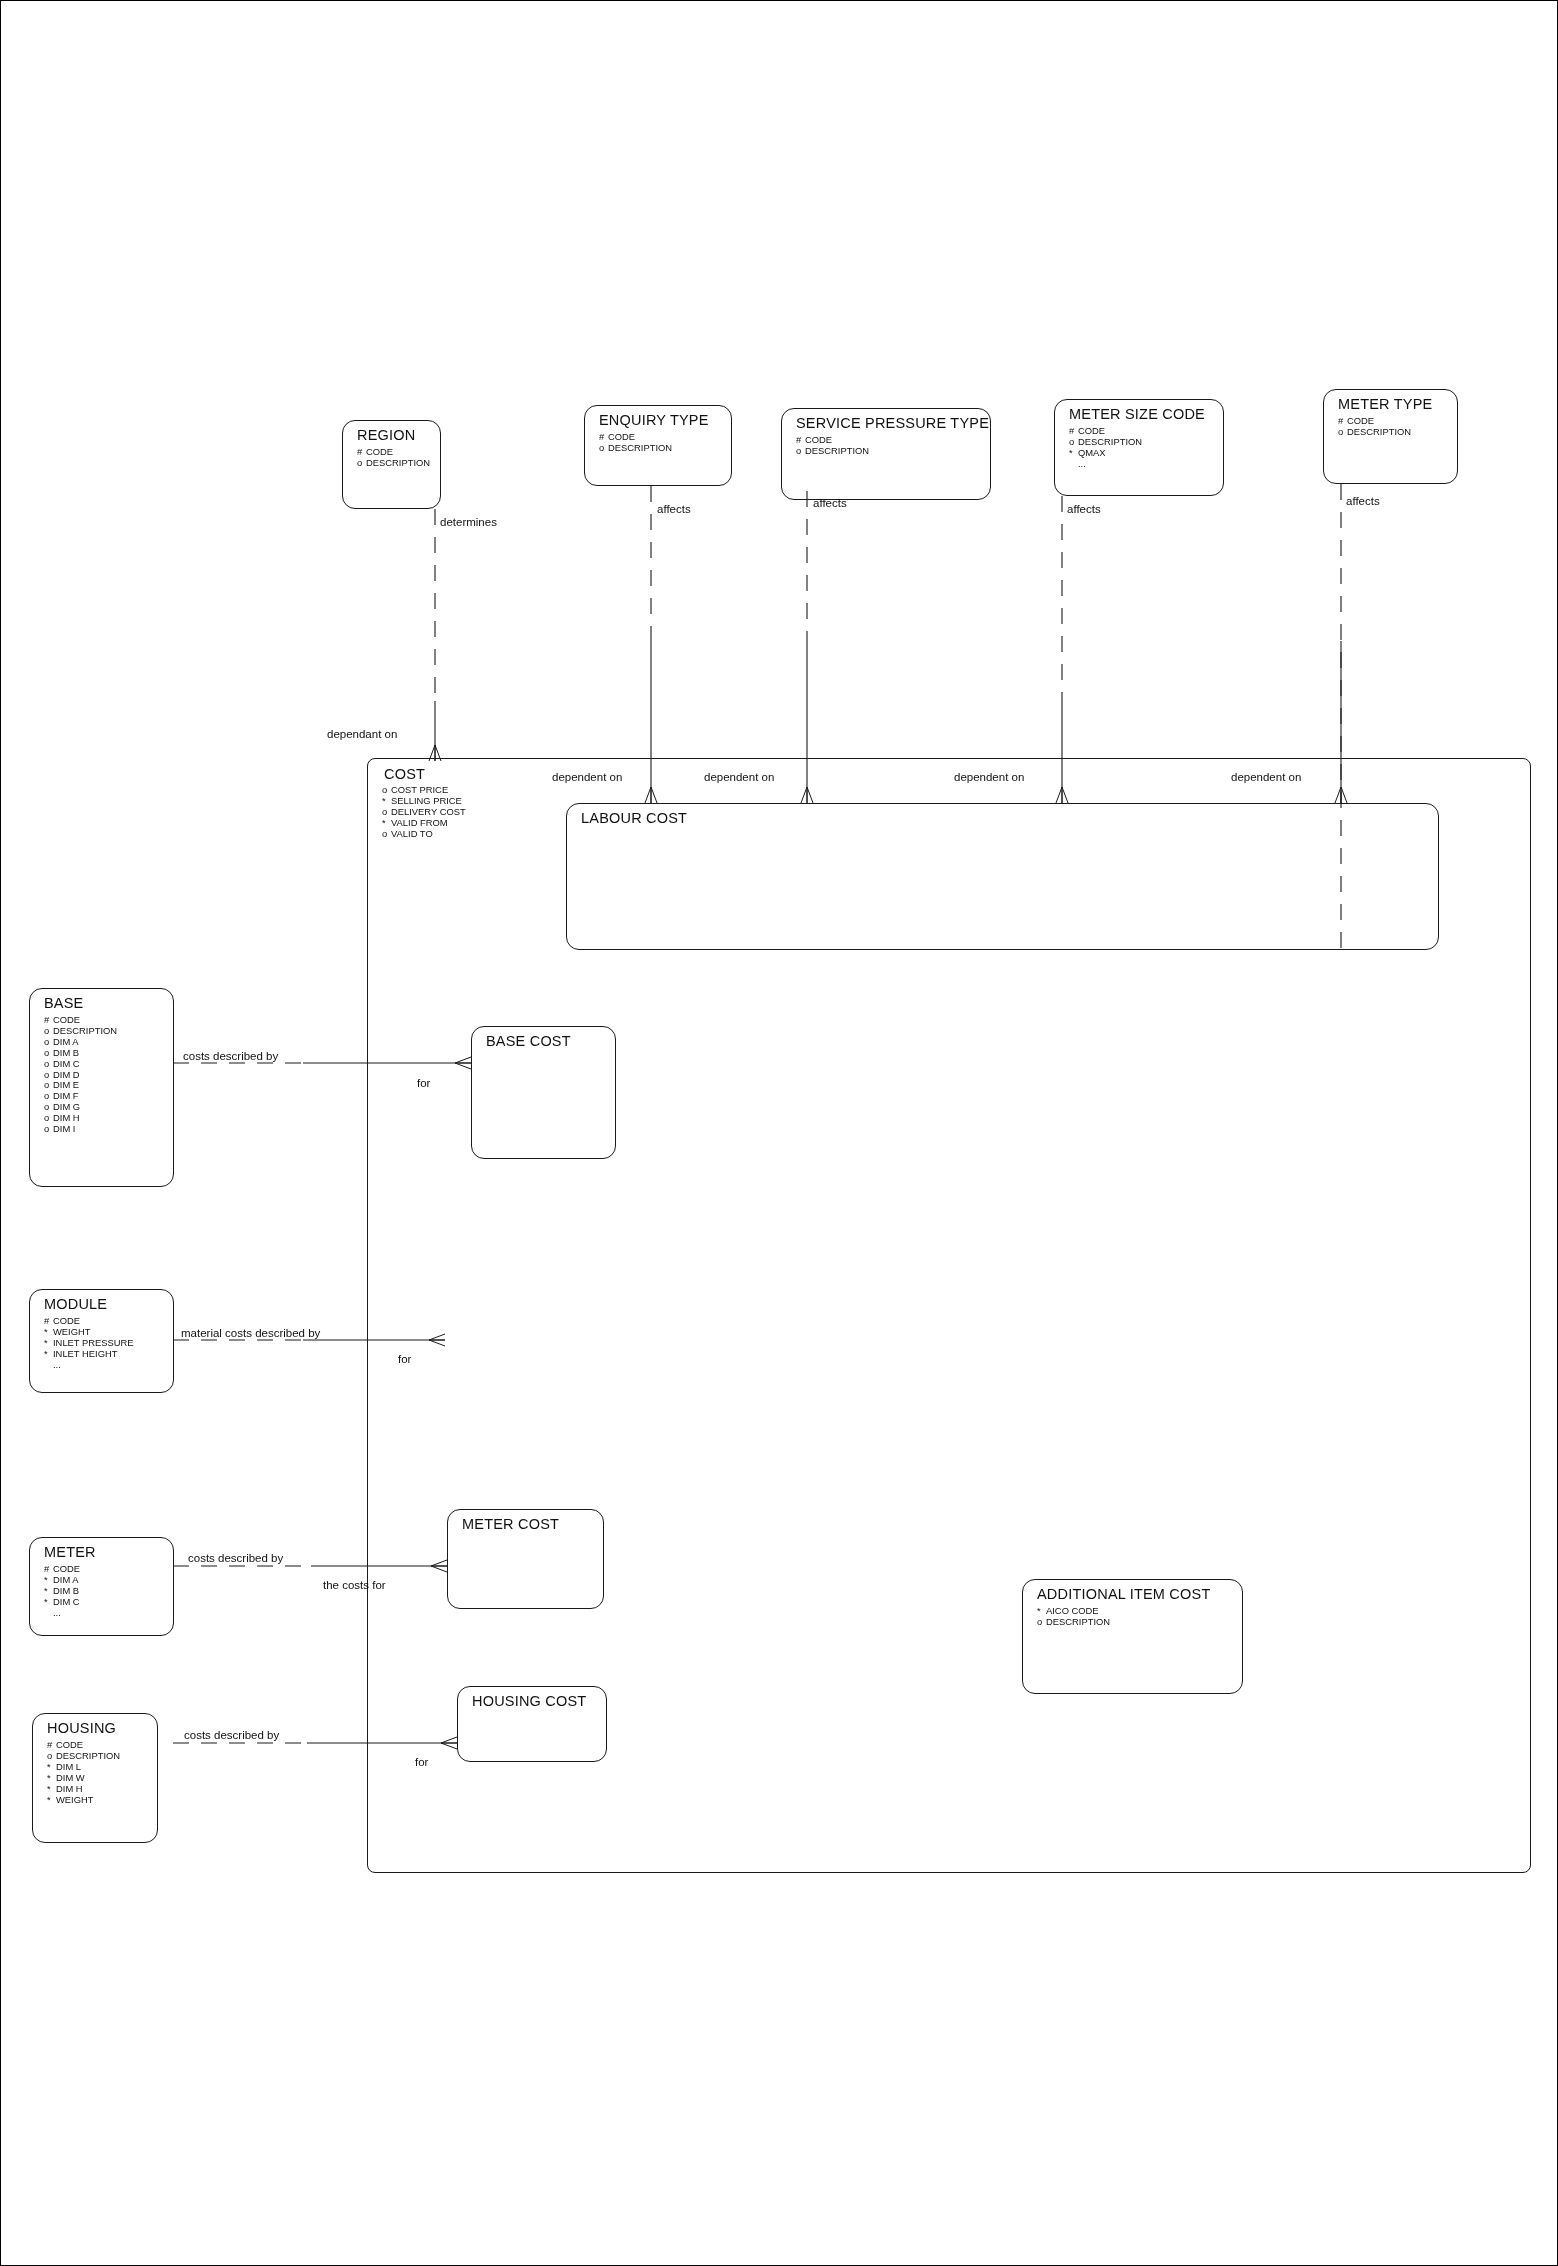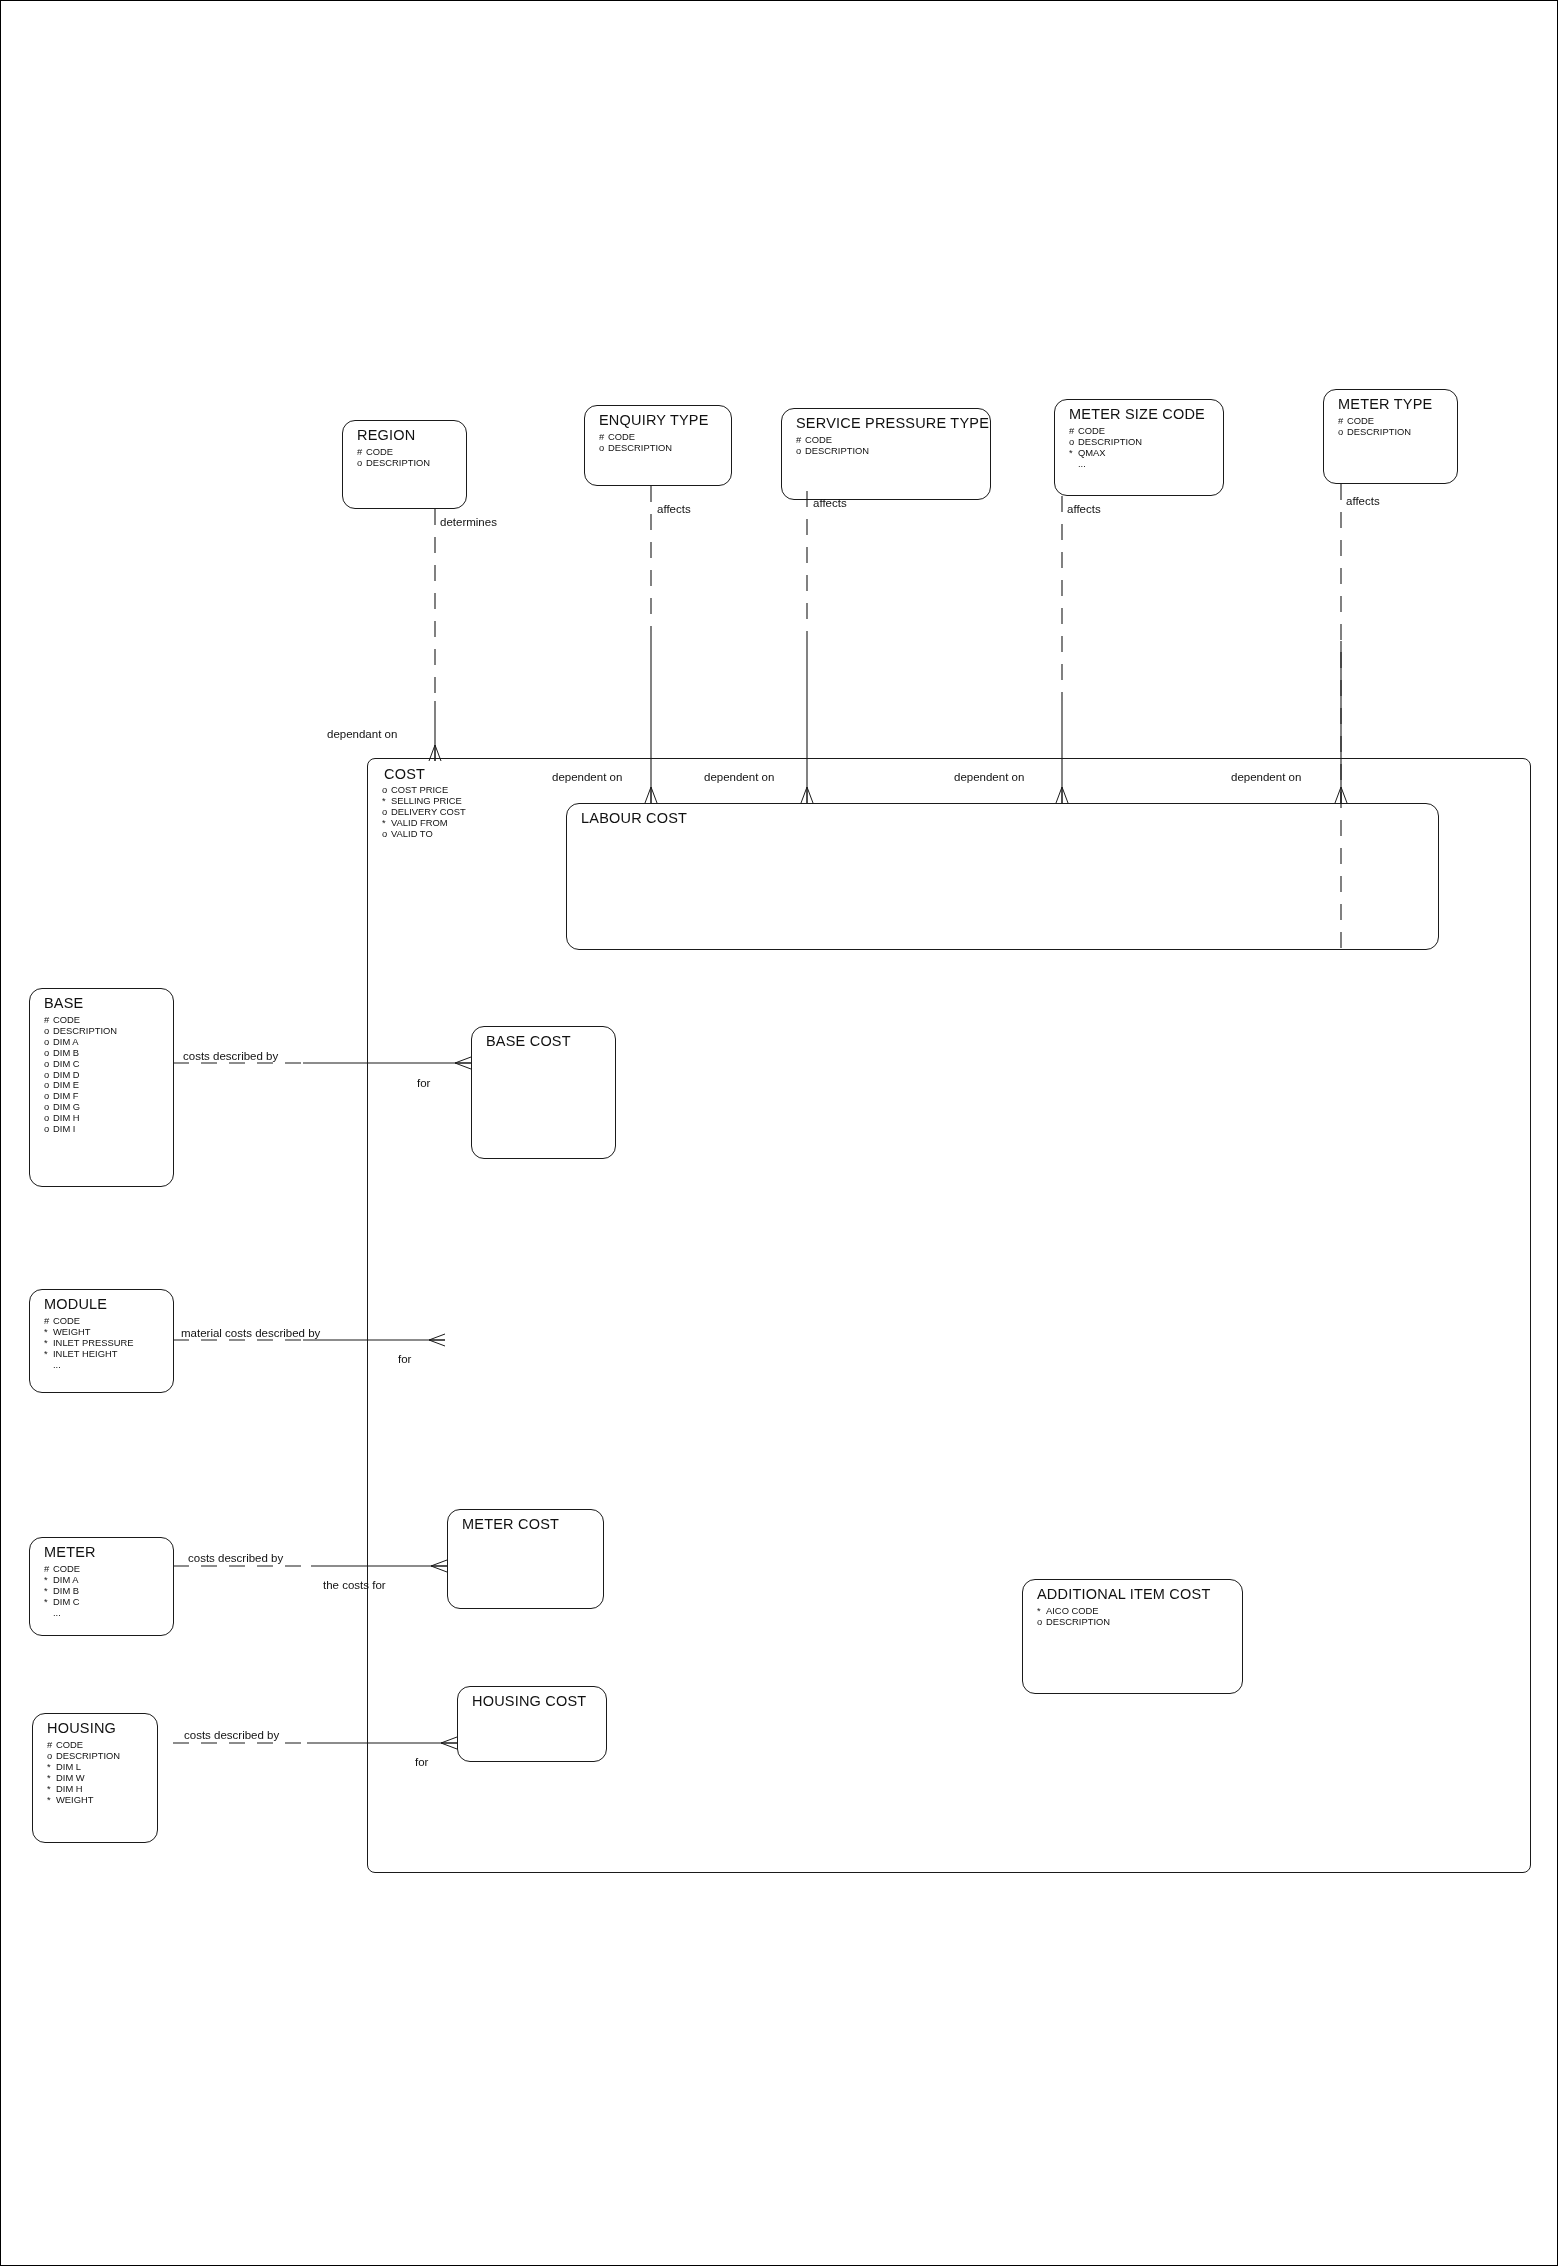--- a/index.html
+++ b/index.html
@@ -118,21 +118,21 @@
     </g>
 
     <g>
       <path d="M 172 1742 L 306 1742" stroke="#1a1a1a" stroke-width="1.1" fill="none" stroke-dasharray="16 12"></path>
       <path d="M 306 1742 L 456 1742" stroke="#1a1a1a" stroke-width="1.1" fill="none"></path>
       <path d="M 456 1736 L 440 1742 L 456 1748" stroke="#1a1a1a" stroke-width="1" fill="none"></path>
       <path d="M 440 1742 L 456 1742" stroke="#1a1a1a" stroke-width="1" fill="none"></path>
     </g>
   </svg>
 
-  <div class="entity" style="left:341px;top:419px;width:125px;height:89px;">
+  <div class="entity" style="left:341px;top:419px;width:99px;height:89px;">
     <div class="ename">REGION</div>
     <div class="attrs">
         <span class="row"><span class="mark">#</span><span>CODE</span></span>
         <span class="row"><span class="mark">o</span><span>DESCRIPTION</span></span>
       </div>
   </div>
 
   <div class="entity" style="left:583px;top:404px;width:148px;height:81px;">
     <div class="ename">ENQUIRY TYPE</div>
     <div class="attrs">

